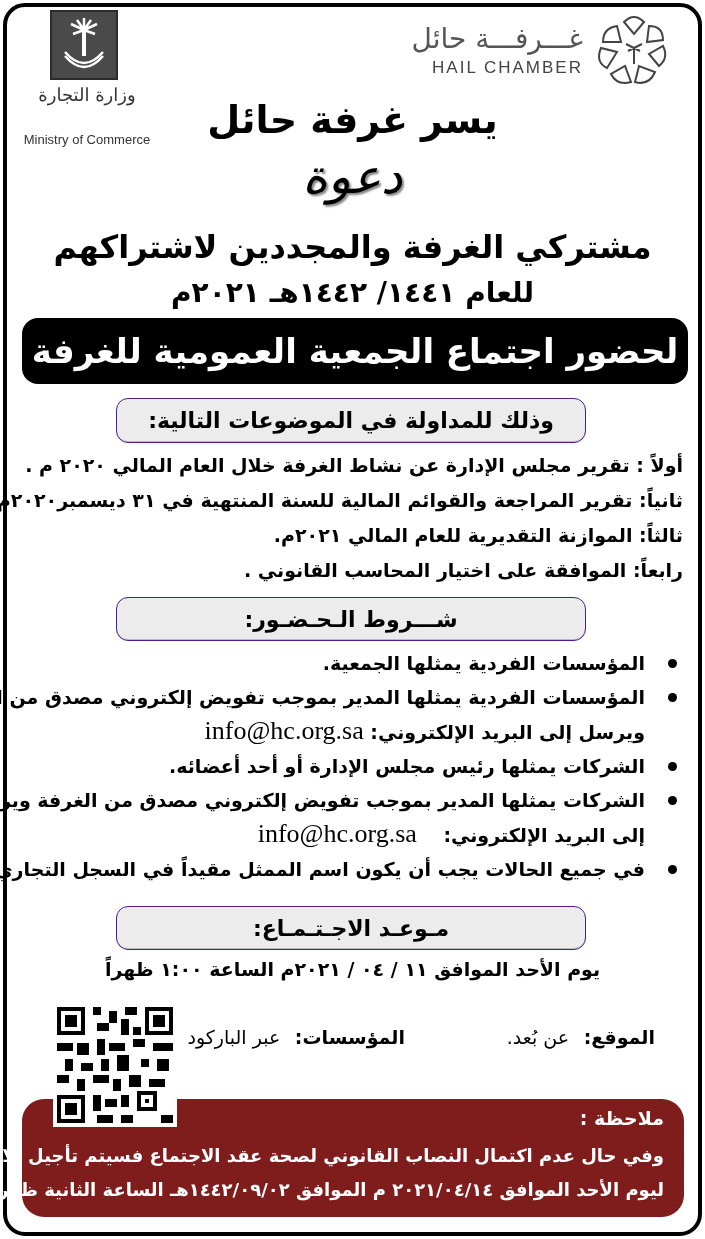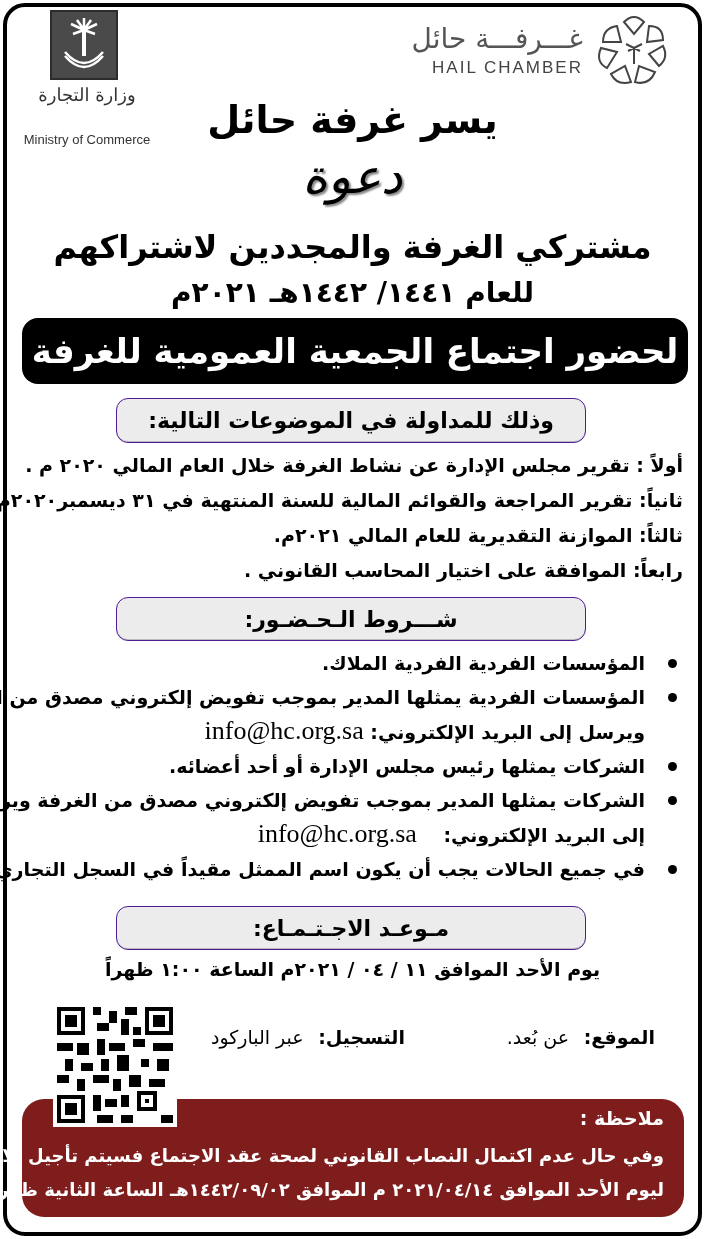--- a/index.html
+++ b/index.html
@@ -139,21 +139,21 @@
   <div class="topic">ثالثاً: الموازنة التقديرية للعام المالي ٢٠٢١م.</div>
   <div class="topic">رابعاً: الموافقة على اختيار المحاسب القانوني .</div>
 </div>
 
 <div class="pill pill-conditions">
   <span>شـــروط الـحـضـور:</span>
 </div>
 <div class="list-lines conditions">
   <div class="cond">
     <span class="bullet"></span>
-    <span>المؤسسات الفردية الفردية الملاك.</span>
+    <span>المؤسسات الفردية يمثلها الجمعية.</span>
   </div>
   <div class="cond">
     <span class="bullet"></span>
     <div>المؤسسات الفردية يمثلها المدير بموجب تفويض إلكتروني مصدق من الغرفة</div>
     <div>
       <span>ويرسل إلى البريد الإلكتروني:</span>
       <span class="email">info@hc.org.sa</span>
     </div>
   </div>
   <div class="cond">
@@ -178,21 +178,21 @@
 <div class="pill pill-date">
   <span>مـوعـد الاجـتـمـاع:</span>
 </div>
 <div class="c meeting-time">يوم الأحد الموافق ١١ / ٠٤ / ٢٠٢١م  الساعة ١:٠٠ ظهراً</div>
 
 <div class="loc-row">
   <span class="lbl">الموقع:</span>
   <span class="val">عن بُعد.</span>
 </div>
 <div class="reg-row">
-  <span class="lbl">التسجيل:</span>
+  <span class="lbl">المؤسسات:</span>
   <span class="val">عبر الباركود</span>
 </div>
 
 <div class="qr">
   <svg width="116" height="116" viewBox="0 0 29 29" shape-rendering="crispEdges">
     <g fill="#000">
       <rect x="0" y="0" width="7" height="7"></rect>
         <rect x="1" y="1" width="5" height="5" fill="#fff"></rect>
         <rect x="2" y="2" width="3" height="3"></rect>
       <rect x="22" y="0" width="7" height="7"></rect>

